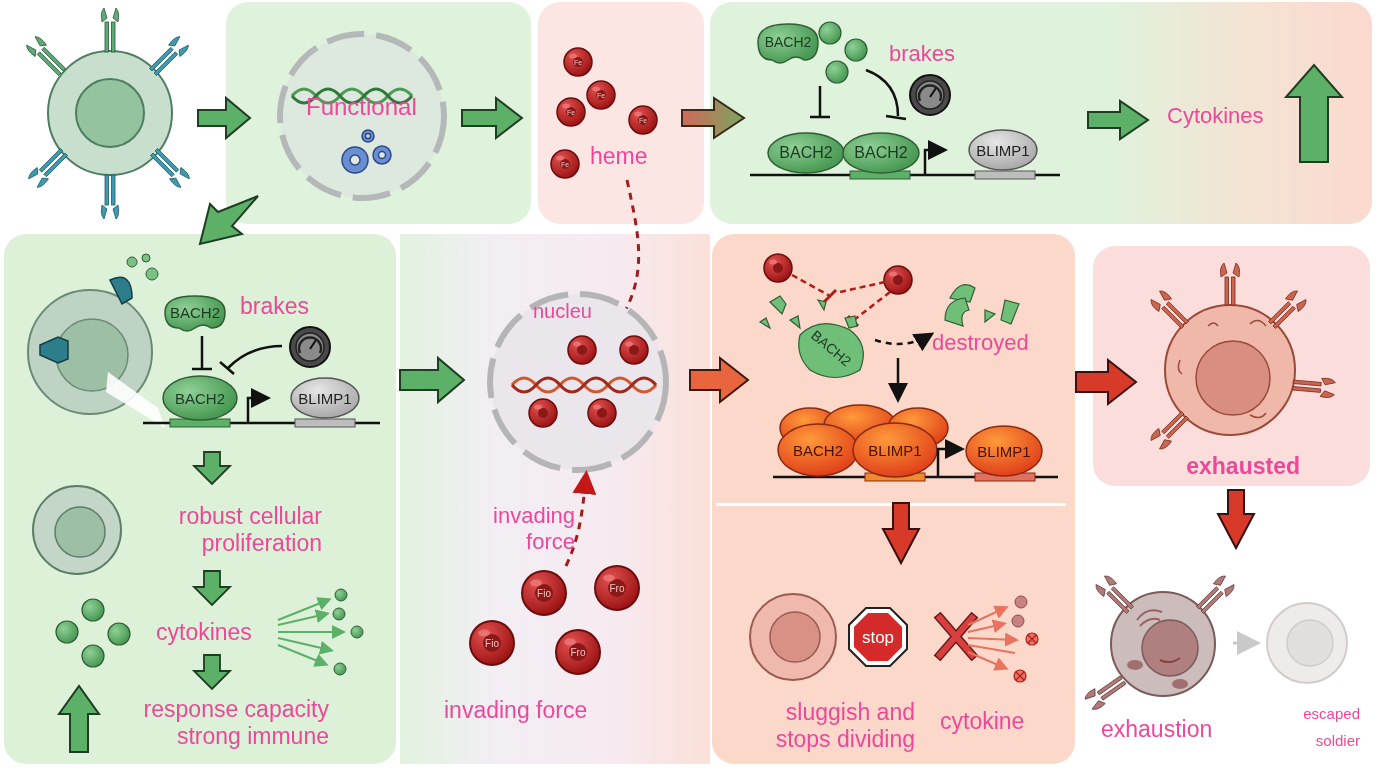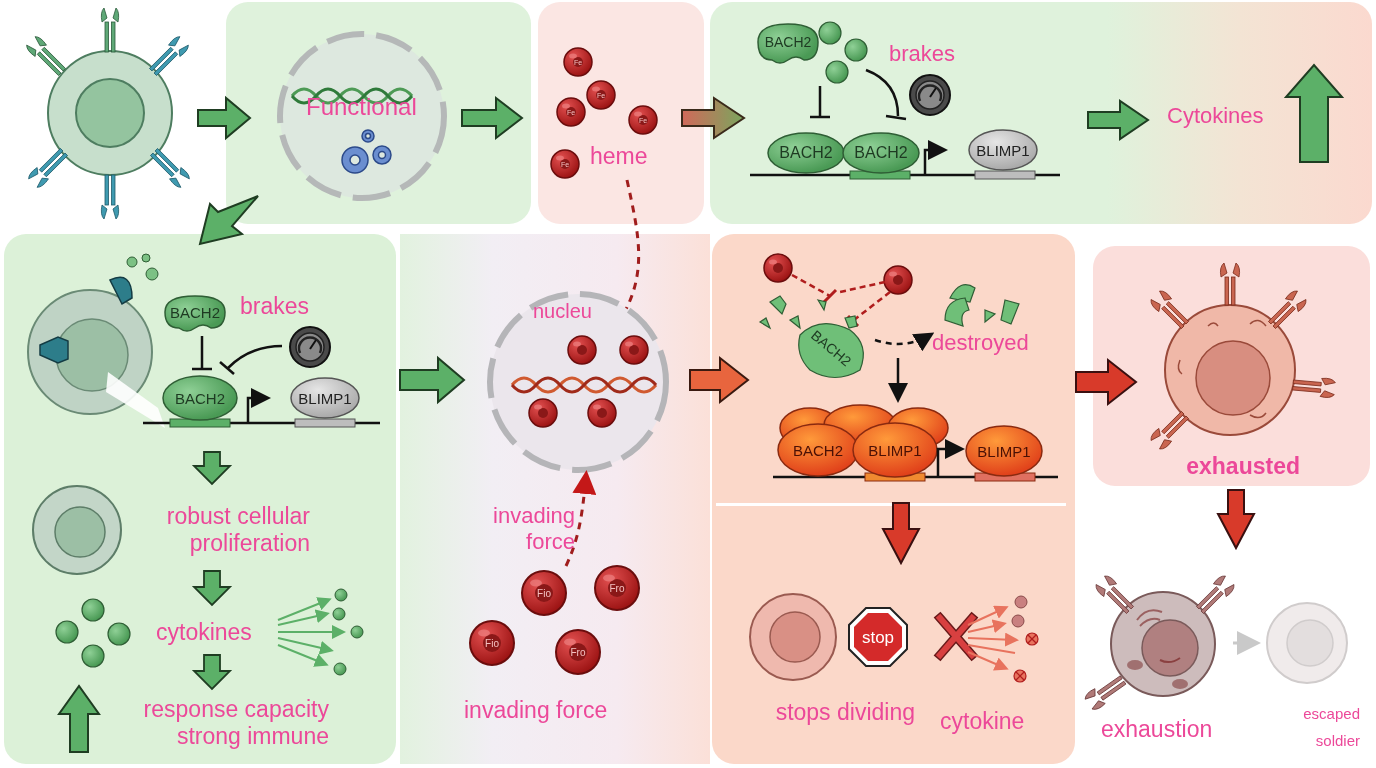--- a/index.html
+++ b/index.html
@@ -398,39 +398,40 @@
   <text class="lbl" x="828" y="352" font-size="14" fill="#1e3a22" text-anchor="middle" transform="rotate(40 828 352)">BACH2</text>
   <text class="lbl" x="878" y="643" font-size="17" fill="#ffffff" text-anchor="middle">stop</text>
 </svg>
 
 <div class="txt" style="left:306px;top:64px;font-size:24px;margin-top:29px;">Functional</div>
 <div class="txt" style="left:590px;top:143px;font-size:23px;">heme</div>
 <div class="txt" style="left:889px;top:41px;font-size:22px;">brakes</div>
 <div class="txt" style="left:1167px;top:103px;font-size:22px;">Cytokines</div>
 
 <div class="txt" style="left:240px;top:293px;font-size:23px;">brakes</div>
-<div class="txt c" style="left:120px;top:503px;width:190px;font-size:23px;line-height:27px;">
+<div class="txt c" style="left:132px;top:503px;width:190px;font-size:23px;line-height:27px;">
   <div>robust cellular</div>
   <div>proliferation</div>
 </div>
 <div class="txt" style="left:156px;top:619px;font-size:23px;">cytokines</div>
 <div class="txt c" style="left:105px;top:696px;width:224px;font-size:23px;line-height:27px;">
   <div>response capacity</div>
   <div>strong immune</div>
 </div>
 
 <div class="txt" style="left:533px;top:300px;font-size:20px;">nucleu</div>
 <div class="txt c" style="left:455px;top:503px;width:120px;font-size:22px;line-height:26px;">
   <div>invading</div>
   <div>force</div>
 </div>
-<div class="txt" style="left:464px;top:697px;font-size:23px;">invading force</div>
+<div class="txt" style="left:444px;top:697px;font-size:23px;">invading force</div>
 
 <div class="txt" style="left:932px;top:330px;font-size:22px;">destroyed</div>
 <div class="txt c" style="left:735px;top:699px;width:180px;font-size:23px;line-height:27px;">
+  <div>sluggish and</div>
   <div>stops dividing</div>
 </div>
 <div class="txt" style="left:940px;top:708px;font-size:23px;">cytokine</div>
 
 <div class="txt c" style="left:1160px;top:453px;width:140px;font-size:23px;font-weight:bold;">exhausted</div>
 <div class="txt" style="left:1101px;top:716px;font-size:23px;">exhaustion</div>
 <div class="txt c" style="left:1240px;top:700px;width:120px;font-size:15px;line-height:27px;">
   <div>escaped</div>
   <div>soldier</div>
 </div>

